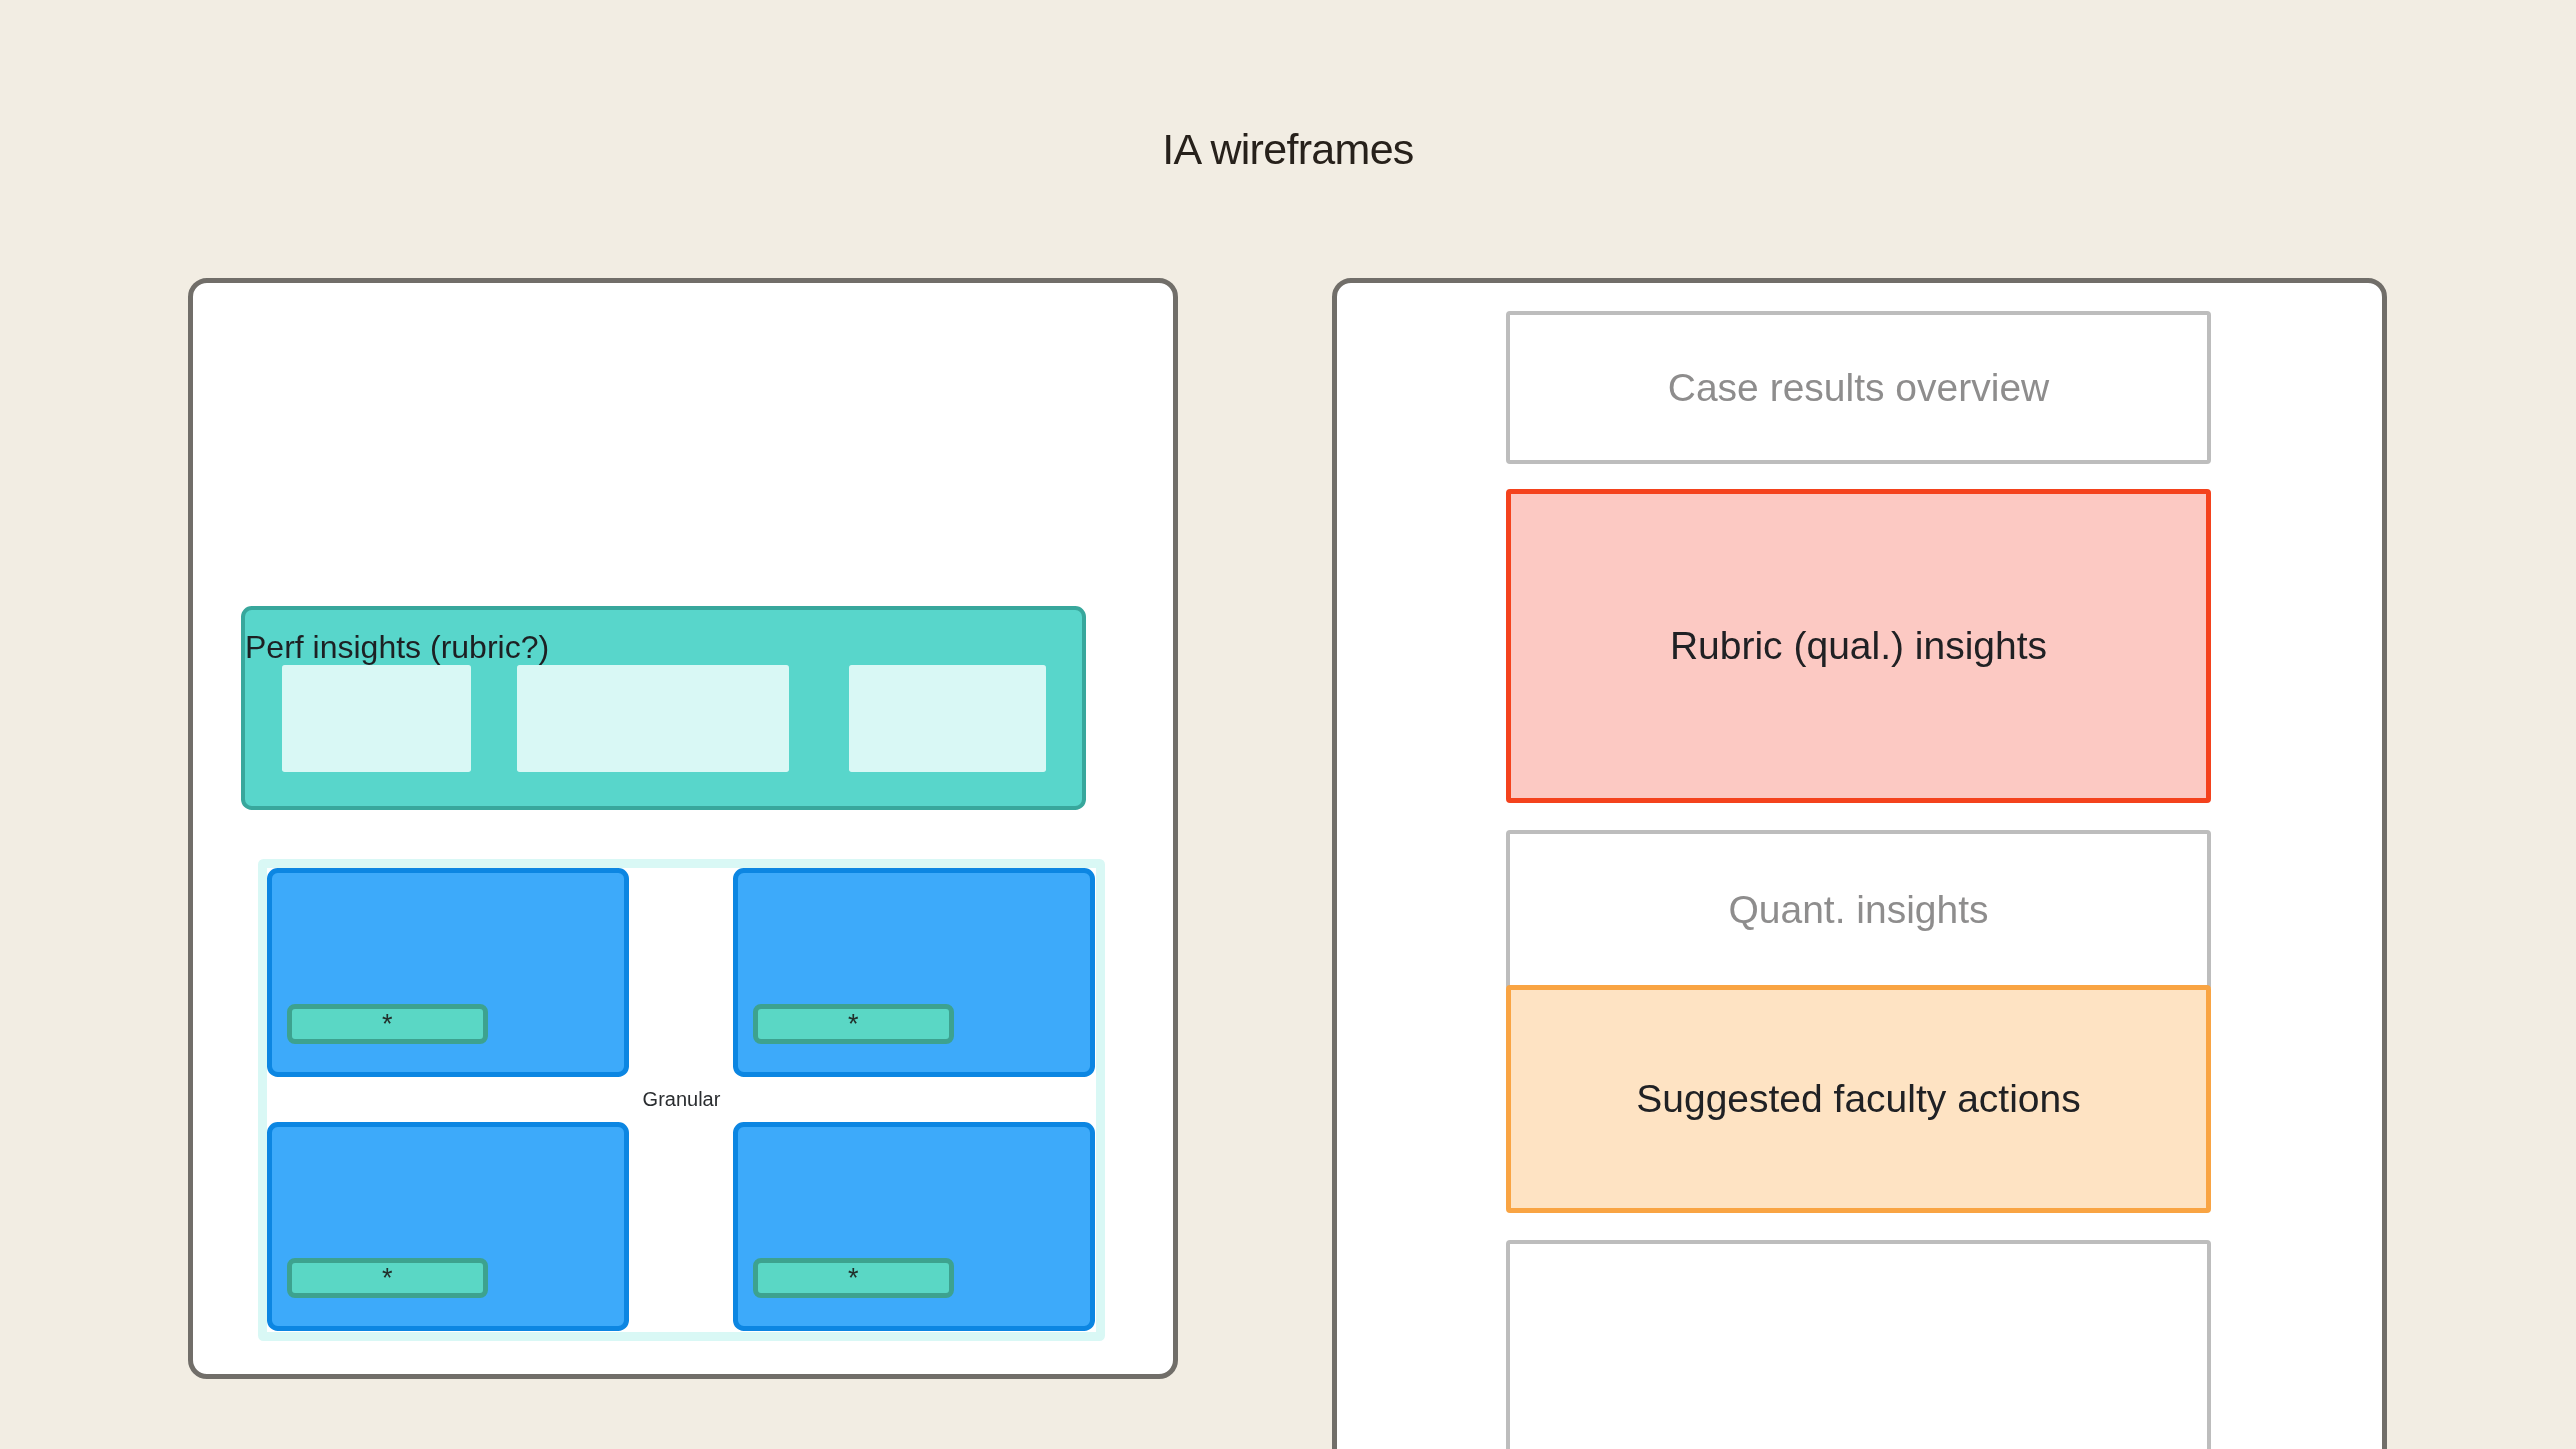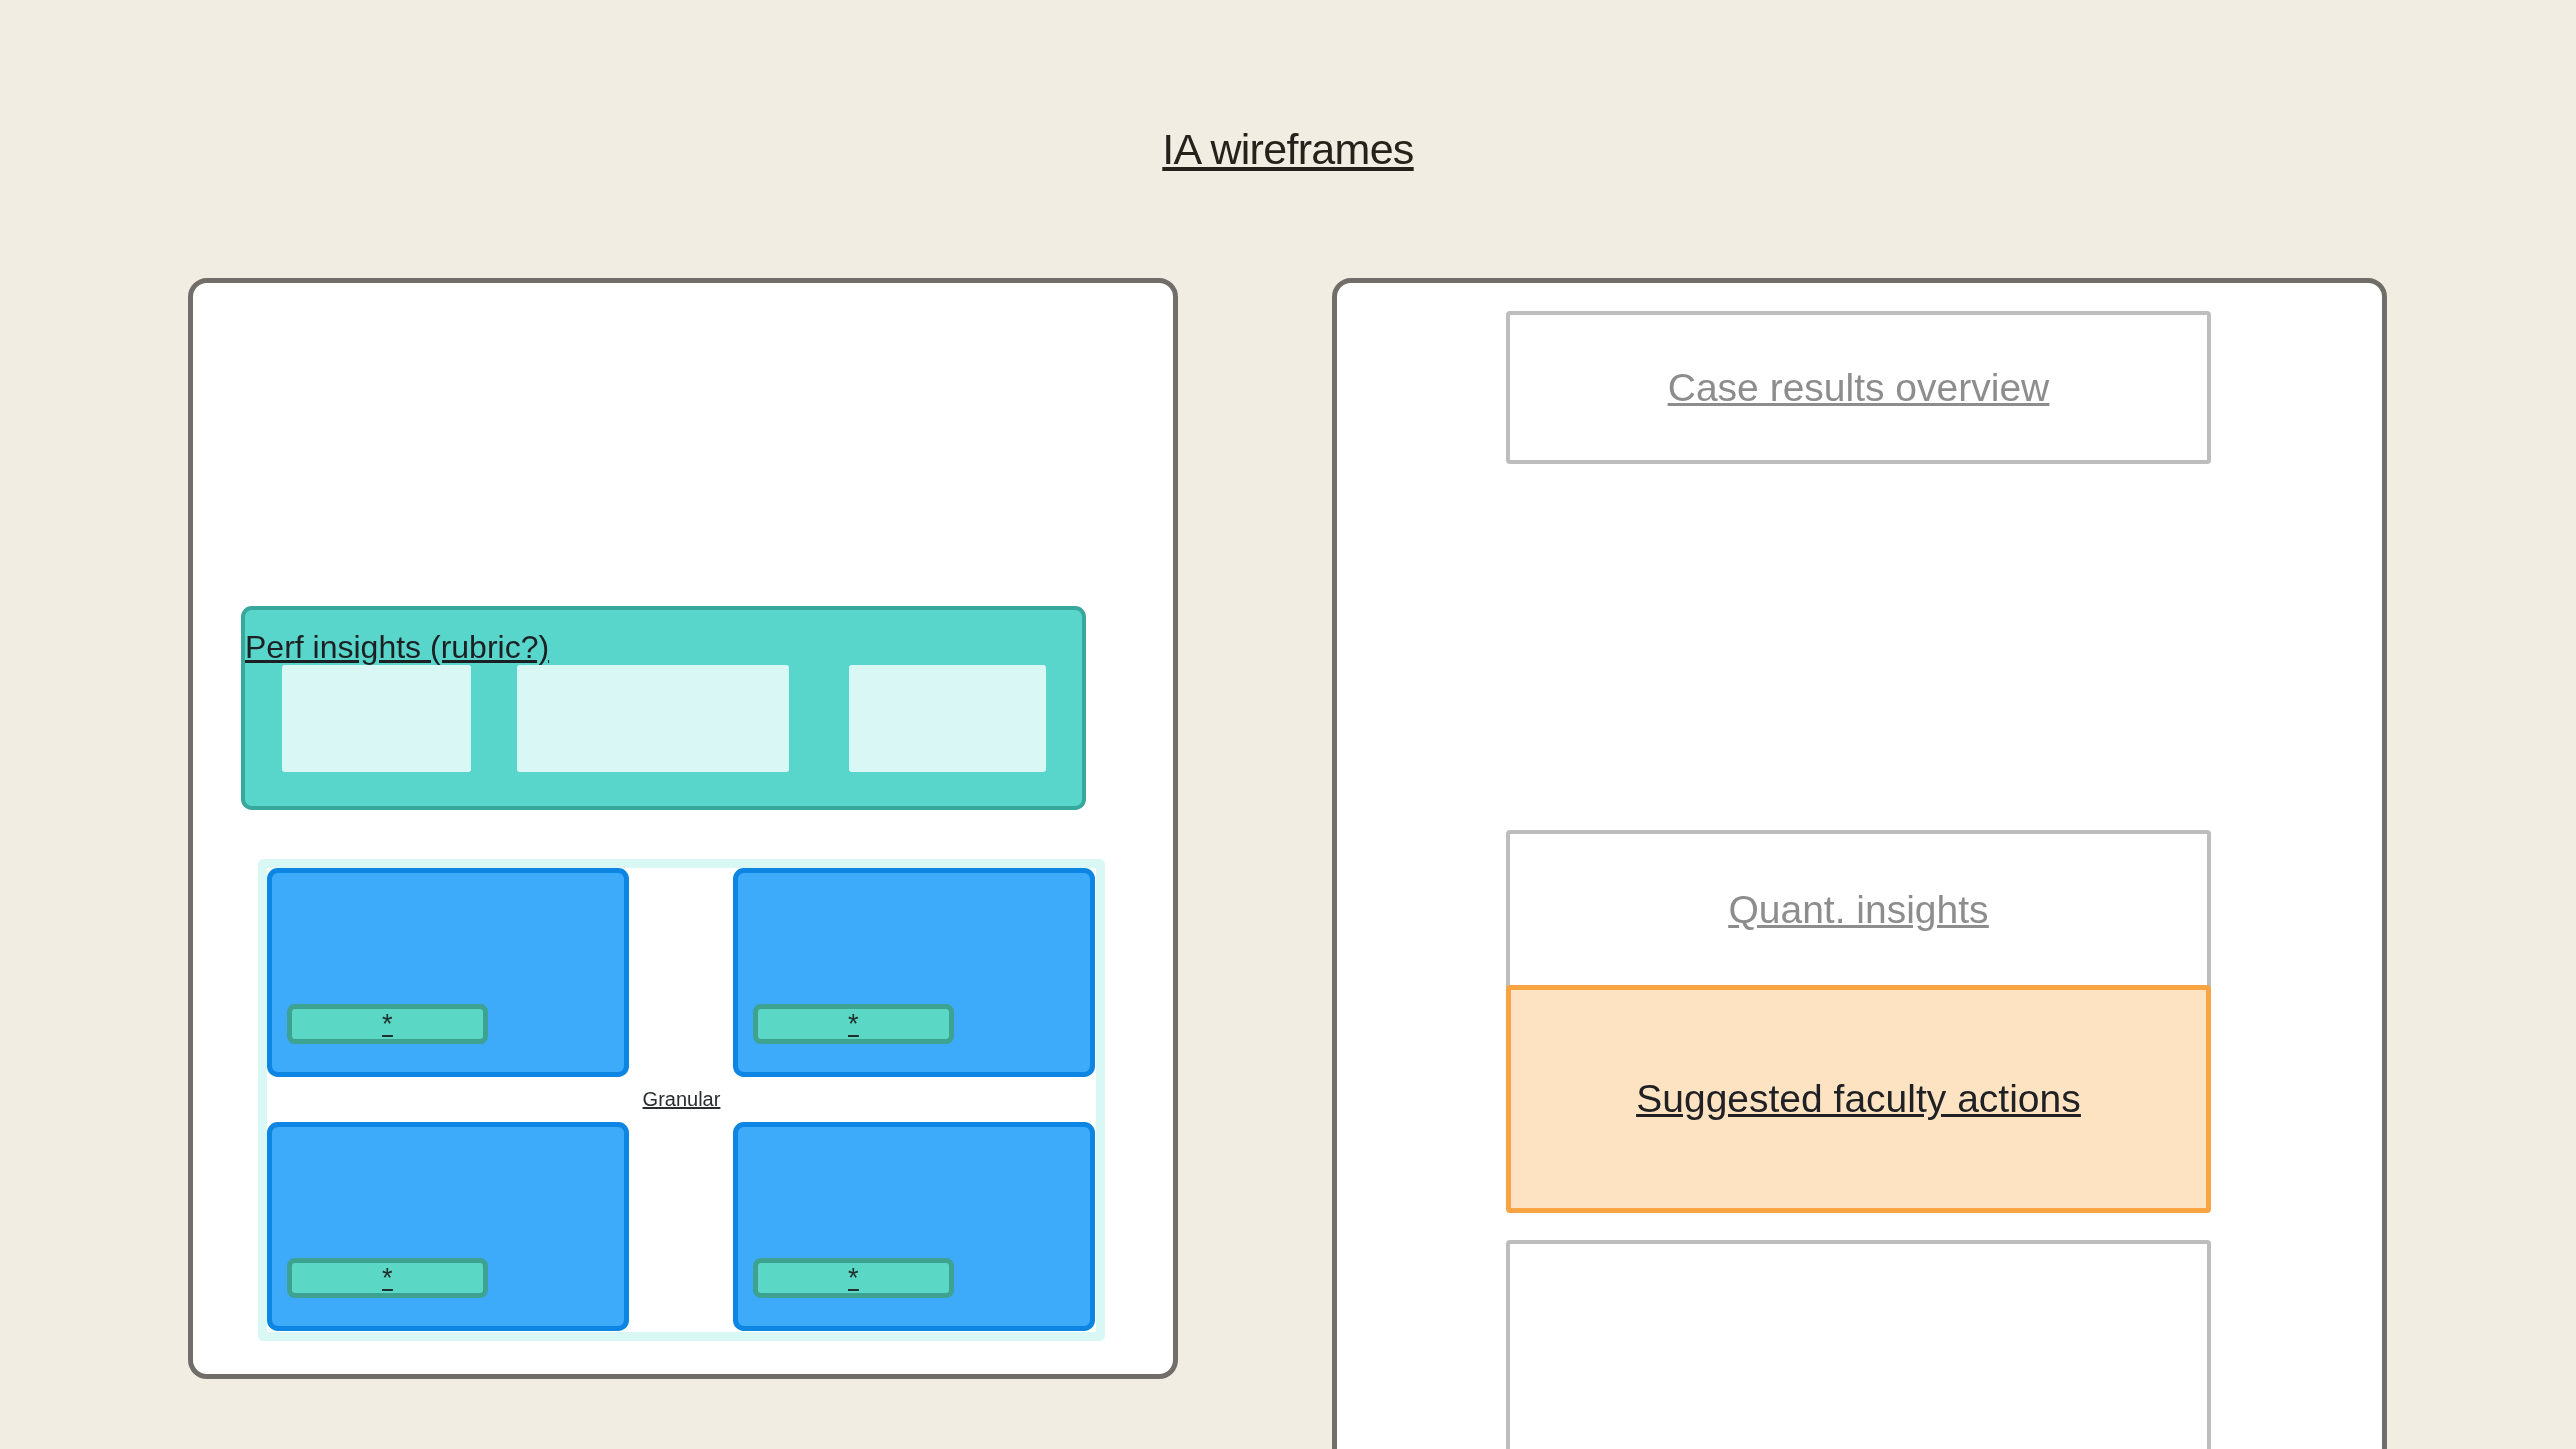--- a/index.html
+++ b/index.html
@@ -14,21 +14,21 @@
     --chip-border:#3da28f;
     --pink:#fcc9c3;
     --pink-border:#f4421d;
     --peach:#fee3c3;
     --peach-border:#f9a443;
     --gray-border:#bdbdbd;
     --gray-text:#8e8d8d;
     --dark-text:#202124;
     --title-text:#27211b;
   }
-  *{box-sizing:border-box;margin:0;padding:0;text-decoration:underline;}
+  *{box-sizing:border-box;margin:0;padding:0;}
   html,body{margin:0;padding:0;}
   body{
     font-family:"Liberation Sans", sans-serif;
     background:var(--background);
   }
   #canvas{
     position:relative;
     width:2576px;
     height:1449px;
     overflow:hidden;
@@ -211,20 +211,23 @@
     </div>
 
   </div>
 
   <div class="panel right-panel">
 
     <div class="rp-box b1">
       <span>Case results overview</span>
     </div>
 
+    <div class="rp-box b2 pink">
+      <span>Rubric (qual.) insights</span>
+    </div>
 
     <div class="rp-box b3">
       <span>Quant. insights</span>
     </div>
 
     <div class="rp-box b4 peach">
       <span>Suggested faculty actions</span>
     </div>
 
     <div class="rp-box b5">

